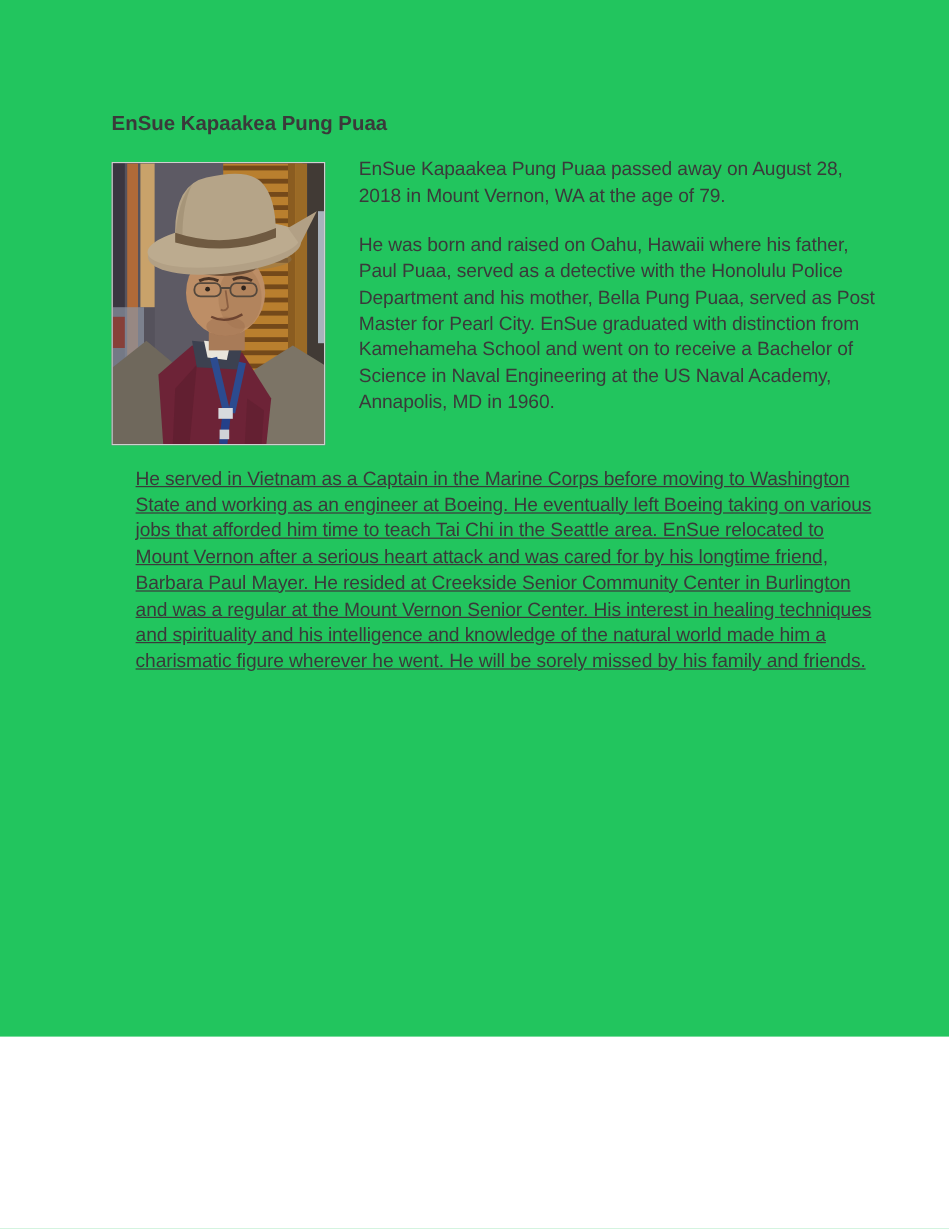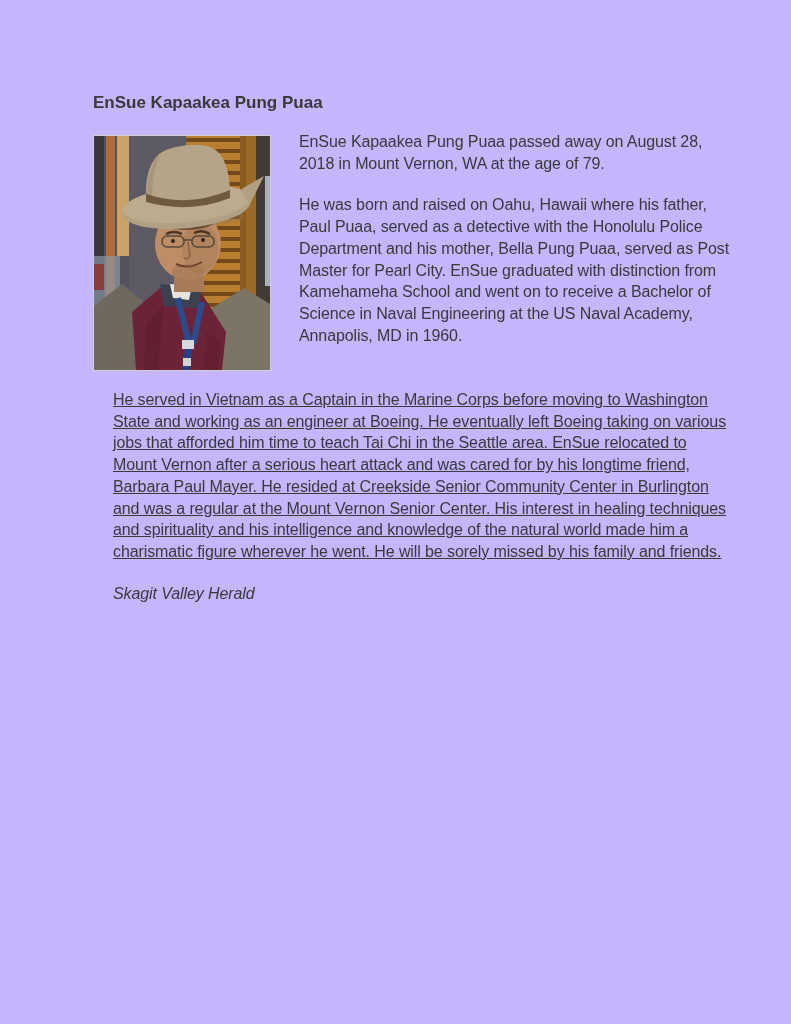--- a/index.html
+++ b/index.html
@@ -1,20 +1,20 @@
 <!DOCTYPE html>
 <html><head>
 <meta charset="utf-8">
 <style>
   html,body{margin:0;padding:0;background:#ffffff;}
   .page{
     position:relative;
     width:791px;
-    height:1024px;
-    background:#c4b5fd;
+    height:864px;
+    background:#22c55e;
     box-sizing:border-box;
     padding:93px 60px 40px 93px;
     font-family:"Liberation Sans", sans-serif;
     color:#3a3a3a;
     overflow:hidden;
   }
   .title{
     font-size:17px;
     line-height:20px;
     font-weight:bold;
@@ -130,15 +130,14 @@
       <path d="M108,166 L99,208" stroke="#2c4b8f" stroke-width="6" fill="none"></path>
       <path d="M95,208 L92,234" stroke="#24408a" stroke-width="7" fill="none"></path>
       <rect x="88" y="204" width="12" height="9" fill="#d7dade"></rect>
       <rect x="89" y="222" width="8" height="8" fill="#cfd3d8"></rect>
     </svg>
   </div>
 
   <p class="para">EnSue Kapaakea Pung Puaa passed away on August 28, 2018 in Mount Vernon, WA at the age of 79.</p>
   <p class="para">He was born and raised on Oahu, Hawaii where his father, Paul Puaa, served as a detective with the Honolulu Police Department and his mother, Bella Pung Puaa, served as Post Master for Pearl City. EnSue graduated with distinction from Kamehameha School and went on to receive a Bachelor of Science in Naval Engineering at the US Naval Academy, Annapolis, MD in 1960.</p>
   <p class="para clear">He served in Vietnam as a Captain in the Marine Corps before moving to Washington State and working as an engineer at Boeing. He eventually left Boeing taking on various jobs that afforded him time to teach Tai Chi in the Seattle area. EnSue relocated to Mount Vernon after a serious heart attack and was cared for by his longtime friend, Barbara Paul Mayer. He resided at Creekside Senior Community Center in Burlington and was a regular at the Mount Vernon Senior Center. His interest in healing techniques and spirituality and his intelligence and knowledge of the natural world made him a charismatic figure wherever he went. He will be sorely missed by his family and friends.</p>
-  <p class="para attribution">Skagit Valley Herald</p>
 
 </div>
 
 </body></html>

